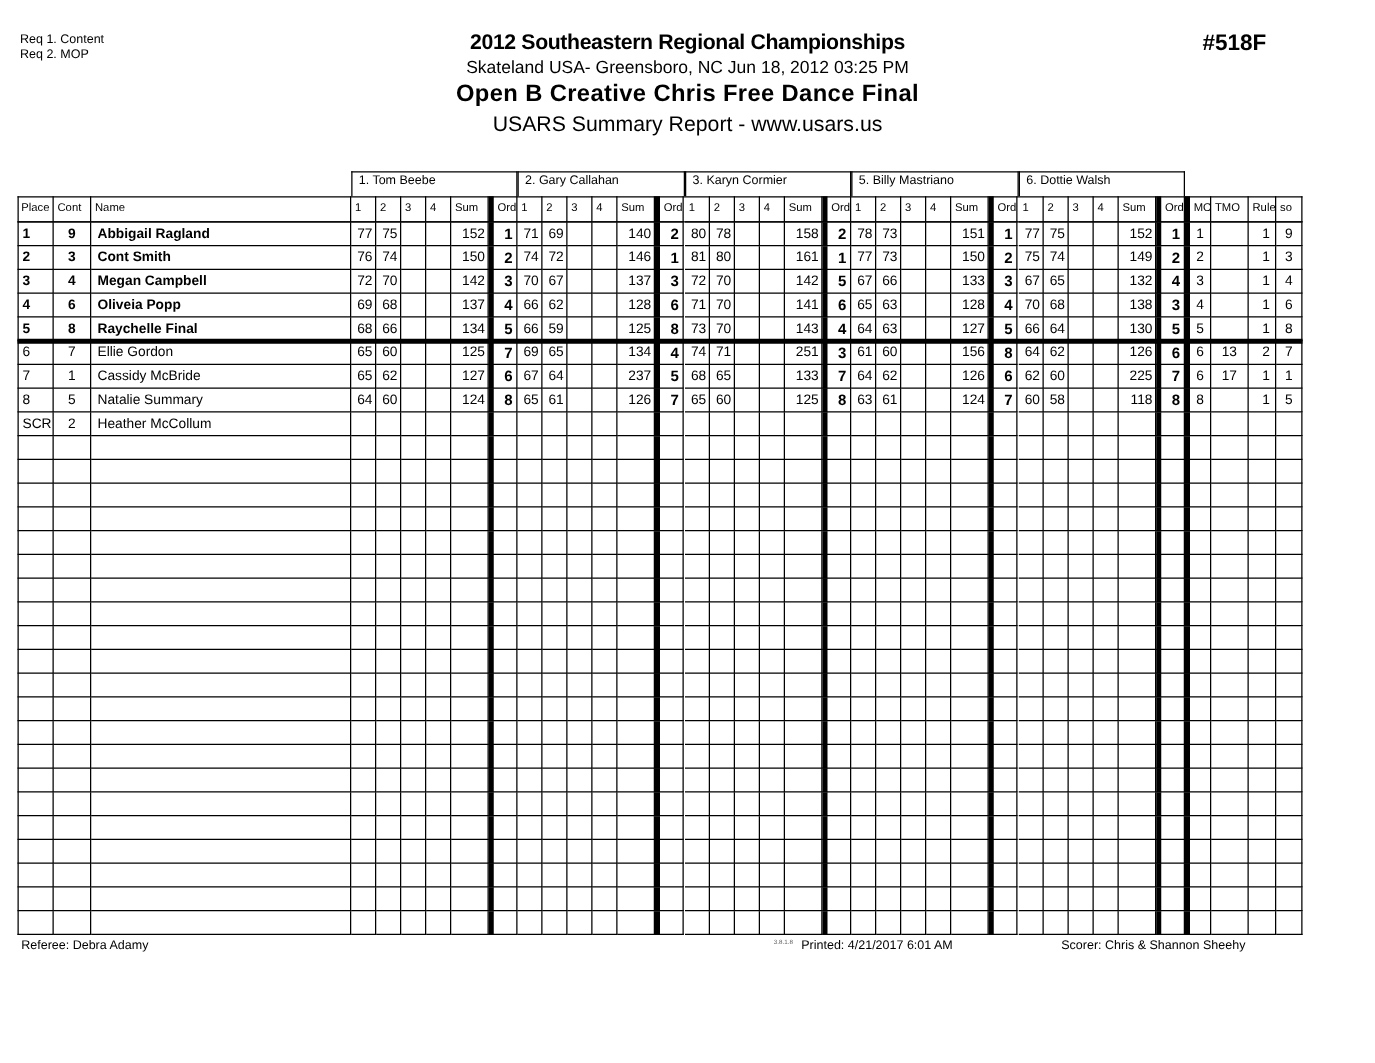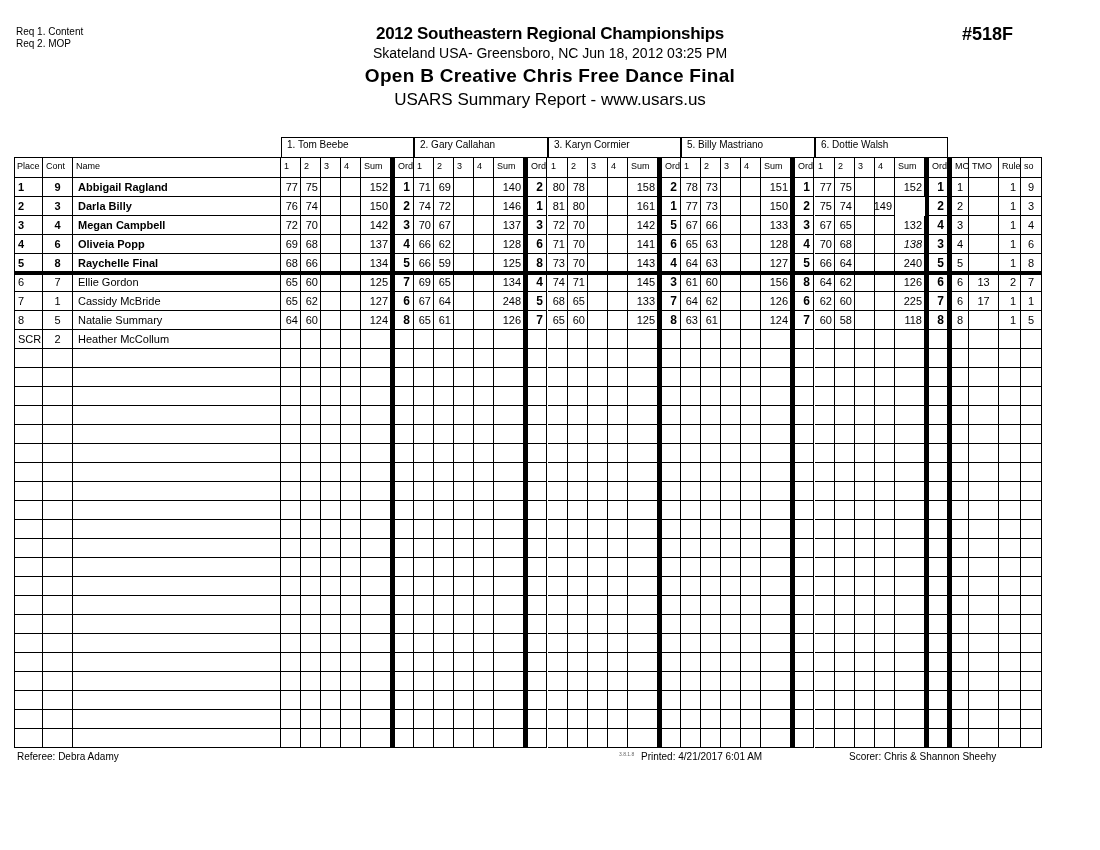--- a/index.html
+++ b/index.html
@@ -113,21 +113,21 @@
     <div class="cell num" style="left: 855px; top: 178px; width: 20px; height: 19px;"></div>
     <div class="cell num" style="left: 875px; top: 178px; width: 20px; height: 19px;"></div>
     <div class="cell num" style="left: 895px; top: 178px; width: 30px; height: 19px;">152</div>
     <div class="cell ordc thick" style="left: 925px; top: 178px; width: 23px; height: 19px;">1</div>
     <div class="cell ctr thick" style="left: 948px; top: 178px; width: 21px; height: 19px;">1</div>
     <div class="cell ctr" style="left: 969px; top: 178px; width: 30px; height: 19px;"></div>
     <div class="cell num" style="left: 999px; top: 178px; width: 22px; height: 19px;padding-right:4px;">1</div>
     <div class="cell ctr" style="left: 1021px; top: 178px; width: 21px; height: 19px;">9</div>
     <div class="cell name bold" style="left: 14px; top: 197px; width: 29px; height: 19px;padding-left:4px;">2</div>
     <div class="cell ctr bold" style="left: 43px; top: 197px; width: 30px; height: 19px;">3</div>
-    <div class="cell name bold" style="left: 73px; top: 197px; width: 208px; height: 19px;">Darla Billy</div>
+    <div class="cell name bold" style="left: 73px; top: 197px; width: 208px; height: 19px;">Cont Smith</div>
     <div class="cell num" style="left: 281px; top: 197px; width: 20px; height: 19px;">76</div>
     <div class="cell num" style="left: 301px; top: 197px; width: 20px; height: 19px;">74</div>
     <div class="cell num" style="left: 321px; top: 197px; width: 20px; height: 19px;"></div>
     <div class="cell num" style="left: 341px; top: 197px; width: 20px; height: 19px;"></div>
     <div class="cell num" style="left: 361px; top: 197px; width: 30px; height: 19px;">150</div>
     <div class="cell ordc thick" style="left: 391px; top: 197px; width: 23px; height: 19px;">2</div>
     <div class="cell num" style="left: 414px; top: 197px; width: 20px; height: 19px;">74</div>
     <div class="cell num" style="left: 434px; top: 197px; width: 20px; height: 19px;">72</div>
     <div class="cell num" style="left: 454px; top: 197px; width: 20px; height: 19px;"></div>
     <div class="cell num" style="left: 474px; top: 197px; width: 20px; height: 19px;"></div>
@@ -142,21 +142,21 @@
     <div class="cell num" style="left: 681px; top: 197px; width: 20px; height: 19px;">77</div>
     <div class="cell num" style="left: 701px; top: 197px; width: 20px; height: 19px;">73</div>
     <div class="cell num" style="left: 721px; top: 197px; width: 20px; height: 19px;"></div>
     <div class="cell num" style="left: 741px; top: 197px; width: 20px; height: 19px;"></div>
     <div class="cell num" style="left: 761px; top: 197px; width: 30px; height: 19px;">150</div>
     <div class="cell ordc thick" style="left: 791px; top: 197px; width: 23px; height: 19px;">2</div>
     <div class="cell num" style="left: 815px; top: 197px; width: 20px; height: 19px;">75</div>
     <div class="cell num" style="left: 835px; top: 197px; width: 20px; height: 19px;">74</div>
     <div class="cell num" style="left: 855px; top: 197px; width: 20px; height: 19px;"></div>
     <div class="cell num" style="left: 875px; top: 197px; width: 20px; height: 19px;"></div>
-    <div class="cell num" style="left: 865px; top: 197px; width: 30px; height: 19px;">149</div>
+    <div class="cell num" style="left: 895px; top: 197px; width: 30px; height: 19px;">149</div>
     <div class="cell ordc thick" style="left: 925px; top: 197px; width: 23px; height: 19px;">2</div>
     <div class="cell ctr thick" style="left: 948px; top: 197px; width: 21px; height: 19px;">2</div>
     <div class="cell ctr" style="left: 969px; top: 197px; width: 30px; height: 19px;"></div>
     <div class="cell num" style="left: 999px; top: 197px; width: 22px; height: 19px;padding-right:4px;">1</div>
     <div class="cell ctr" style="left: 1021px; top: 197px; width: 21px; height: 19px;">3</div>
     <div class="cell name bold" style="left: 14px; top: 216px; width: 29px; height: 19px;padding-left:4px;">3</div>
     <div class="cell ctr bold" style="left: 43px; top: 216px; width: 30px; height: 19px;">4</div>
     <div class="cell name bold" style="left: 73px; top: 216px; width: 208px; height: 19px;">Megan Campbell</div>
     <div class="cell num" style="left: 281px; top: 216px; width: 20px; height: 19px;">72</div>
     <div class="cell num" style="left: 301px; top: 216px; width: 20px; height: 19px;">70</div>
@@ -216,21 +216,21 @@
     <div class="cell num" style="left: 681px; top: 235px; width: 20px; height: 19px;">65</div>
     <div class="cell num" style="left: 701px; top: 235px; width: 20px; height: 19px;">63</div>
     <div class="cell num" style="left: 721px; top: 235px; width: 20px; height: 19px;"></div>
     <div class="cell num" style="left: 741px; top: 235px; width: 20px; height: 19px;"></div>
     <div class="cell num" style="left: 761px; top: 235px; width: 30px; height: 19px;">128</div>
     <div class="cell ordc thick" style="left: 791px; top: 235px; width: 23px; height: 19px;">4</div>
     <div class="cell num" style="left: 815px; top: 235px; width: 20px; height: 19px;">70</div>
     <div class="cell num" style="left: 835px; top: 235px; width: 20px; height: 19px;">68</div>
     <div class="cell num" style="left: 855px; top: 235px; width: 20px; height: 19px;"></div>
     <div class="cell num" style="left: 875px; top: 235px; width: 20px; height: 19px;"></div>
-    <div class="cell num" style="left: 895px; top: 235px; width: 30px; height: 19px; font-style: italic;">138</div>
+    <div class="cell num" style="left: 895px; top: 235px; width: 30px; height: 19px;">138</div>
     <div class="cell ordc thick" style="left: 925px; top: 235px; width: 23px; height: 19px;">3</div>
     <div class="cell ctr thick" style="left: 948px; top: 235px; width: 21px; height: 19px;">4</div>
     <div class="cell ctr" style="left: 969px; top: 235px; width: 30px; height: 19px;"></div>
     <div class="cell num" style="left: 999px; top: 235px; width: 22px; height: 19px;padding-right:4px;">1</div>
     <div class="cell ctr" style="left: 1021px; top: 235px; width: 21px; height: 19px;">6</div>
     <div class="cell name bold" style="left: 14px; top: 254px; width: 29px; height: 19px;padding-left:4px;">5</div>
     <div class="cell ctr bold" style="left: 43px; top: 254px; width: 30px; height: 19px;">8</div>
     <div class="cell name bold" style="left: 73px; top: 254px; width: 208px; height: 19px;">Raychelle Final</div>
     <div class="cell num" style="left: 281px; top: 254px; width: 20px; height: 19px;">68</div>
     <div class="cell num" style="left: 301px; top: 254px; width: 20px; height: 19px;">66</div>
@@ -253,21 +253,21 @@
     <div class="cell num" style="left: 681px; top: 254px; width: 20px; height: 19px;">64</div>
     <div class="cell num" style="left: 701px; top: 254px; width: 20px; height: 19px;">63</div>
     <div class="cell num" style="left: 721px; top: 254px; width: 20px; height: 19px;"></div>
     <div class="cell num" style="left: 741px; top: 254px; width: 20px; height: 19px;"></div>
     <div class="cell num" style="left: 761px; top: 254px; width: 30px; height: 19px;">127</div>
     <div class="cell ordc thick" style="left: 791px; top: 254px; width: 23px; height: 19px;">5</div>
     <div class="cell num" style="left: 815px; top: 254px; width: 20px; height: 19px;">66</div>
     <div class="cell num" style="left: 835px; top: 254px; width: 20px; height: 19px;">64</div>
     <div class="cell num" style="left: 855px; top: 254px; width: 20px; height: 19px;"></div>
     <div class="cell num" style="left: 875px; top: 254px; width: 20px; height: 19px;"></div>
-    <div class="cell num" style="left: 895px; top: 254px; width: 30px; height: 19px;">240</div>
+    <div class="cell num" style="left: 895px; top: 254px; width: 30px; height: 19px;">130</div>
     <div class="cell ordc thick" style="left: 925px; top: 254px; width: 23px; height: 19px;">5</div>
     <div class="cell ctr thick" style="left: 948px; top: 254px; width: 21px; height: 19px;">5</div>
     <div class="cell ctr" style="left: 969px; top: 254px; width: 30px; height: 19px;"></div>
     <div class="cell num" style="left: 999px; top: 254px; width: 22px; height: 19px;padding-right:4px;">1</div>
     <div class="cell ctr" style="left: 1021px; top: 254px; width: 21px; height: 19px;">8</div>
     <div class="cell name" style="left: 14px; top: 273px; width: 29px; height: 19px;padding-left:4px;">6</div>
     <div class="cell ctr" style="left: 43px; top: 273px; width: 30px; height: 19px;">7</div>
     <div class="cell name" style="left: 73px; top: 273px; width: 208px; height: 19px;">Ellie Gordon</div>
     <div class="cell num" style="left: 281px; top: 273px; width: 20px; height: 19px;">65</div>
     <div class="cell num" style="left: 301px; top: 273px; width: 20px; height: 19px;">60</div>
@@ -278,21 +278,21 @@
     <div class="cell num" style="left: 414px; top: 273px; width: 20px; height: 19px;">69</div>
     <div class="cell num" style="left: 434px; top: 273px; width: 20px; height: 19px;">65</div>
     <div class="cell num" style="left: 454px; top: 273px; width: 20px; height: 19px;"></div>
     <div class="cell num" style="left: 474px; top: 273px; width: 20px; height: 19px;"></div>
     <div class="cell num" style="left: 494px; top: 273px; width: 30px; height: 19px;">134</div>
     <div class="cell ordc thick" style="left: 524px; top: 273px; width: 23px; height: 19px;">4</div>
     <div class="cell num" style="left: 548px; top: 273px; width: 20px; height: 19px;">74</div>
     <div class="cell num" style="left: 568px; top: 273px; width: 20px; height: 19px;">71</div>
     <div class="cell num" style="left: 588px; top: 273px; width: 20px; height: 19px;"></div>
     <div class="cell num" style="left: 608px; top: 273px; width: 20px; height: 19px;"></div>
-    <div class="cell num" style="left: 628px; top: 273px; width: 30px; height: 19px;">145</div>
+    <div class="cell num" style="left: 628px; top: 273px; width: 30px; height: 19px;">251</div>
     <div class="cell ordc thick" style="left: 658px; top: 273px; width: 23px; height: 19px;">3</div>
     <div class="cell num" style="left: 681px; top: 273px; width: 20px; height: 19px;">61</div>
     <div class="cell num" style="left: 701px; top: 273px; width: 20px; height: 19px;">60</div>
     <div class="cell num" style="left: 721px; top: 273px; width: 20px; height: 19px;"></div>
     <div class="cell num" style="left: 741px; top: 273px; width: 20px; height: 19px;"></div>
     <div class="cell num" style="left: 761px; top: 273px; width: 30px; height: 19px;">156</div>
     <div class="cell ordc thick" style="left: 791px; top: 273px; width: 23px; height: 19px;">8</div>
     <div class="cell num" style="left: 815px; top: 273px; width: 20px; height: 19px;">64</div>
     <div class="cell num" style="left: 835px; top: 273px; width: 20px; height: 19px;">62</div>
     <div class="cell num" style="left: 855px; top: 273px; width: 20px; height: 19px;"></div>
@@ -309,21 +309,21 @@
     <div class="cell num" style="left: 281px; top: 292px; width: 20px; height: 19px;">65</div>
     <div class="cell num" style="left: 301px; top: 292px; width: 20px; height: 19px;">62</div>
     <div class="cell num" style="left: 321px; top: 292px; width: 20px; height: 19px;"></div>
     <div class="cell num" style="left: 341px; top: 292px; width: 20px; height: 19px;"></div>
     <div class="cell num" style="left: 361px; top: 292px; width: 30px; height: 19px;">127</div>
     <div class="cell ordc thick" style="left: 391px; top: 292px; width: 23px; height: 19px;">6</div>
     <div class="cell num" style="left: 414px; top: 292px; width: 20px; height: 19px;">67</div>
     <div class="cell num" style="left: 434px; top: 292px; width: 20px; height: 19px;">64</div>
     <div class="cell num" style="left: 454px; top: 292px; width: 20px; height: 19px;"></div>
     <div class="cell num" style="left: 474px; top: 292px; width: 20px; height: 19px;"></div>
-    <div class="cell num" style="left: 494px; top: 292px; width: 30px; height: 19px;">248</div>
+    <div class="cell num" style="left: 494px; top: 292px; width: 30px; height: 19px;">237</div>
     <div class="cell ordc thick" style="left: 524px; top: 292px; width: 23px; height: 19px;">5</div>
     <div class="cell num" style="left: 548px; top: 292px; width: 20px; height: 19px;">68</div>
     <div class="cell num" style="left: 568px; top: 292px; width: 20px; height: 19px;">65</div>
     <div class="cell num" style="left: 588px; top: 292px; width: 20px; height: 19px;"></div>
     <div class="cell num" style="left: 608px; top: 292px; width: 20px; height: 19px;"></div>
     <div class="cell num" style="left: 628px; top: 292px; width: 30px; height: 19px;">133</div>
     <div class="cell ordc thick" style="left: 658px; top: 292px; width: 23px; height: 19px;">7</div>
     <div class="cell num" style="left: 681px; top: 292px; width: 20px; height: 19px;">64</div>
     <div class="cell num" style="left: 701px; top: 292px; width: 20px; height: 19px;">62</div>
     <div class="cell num" style="left: 721px; top: 292px; width: 20px; height: 19px;"></div>

